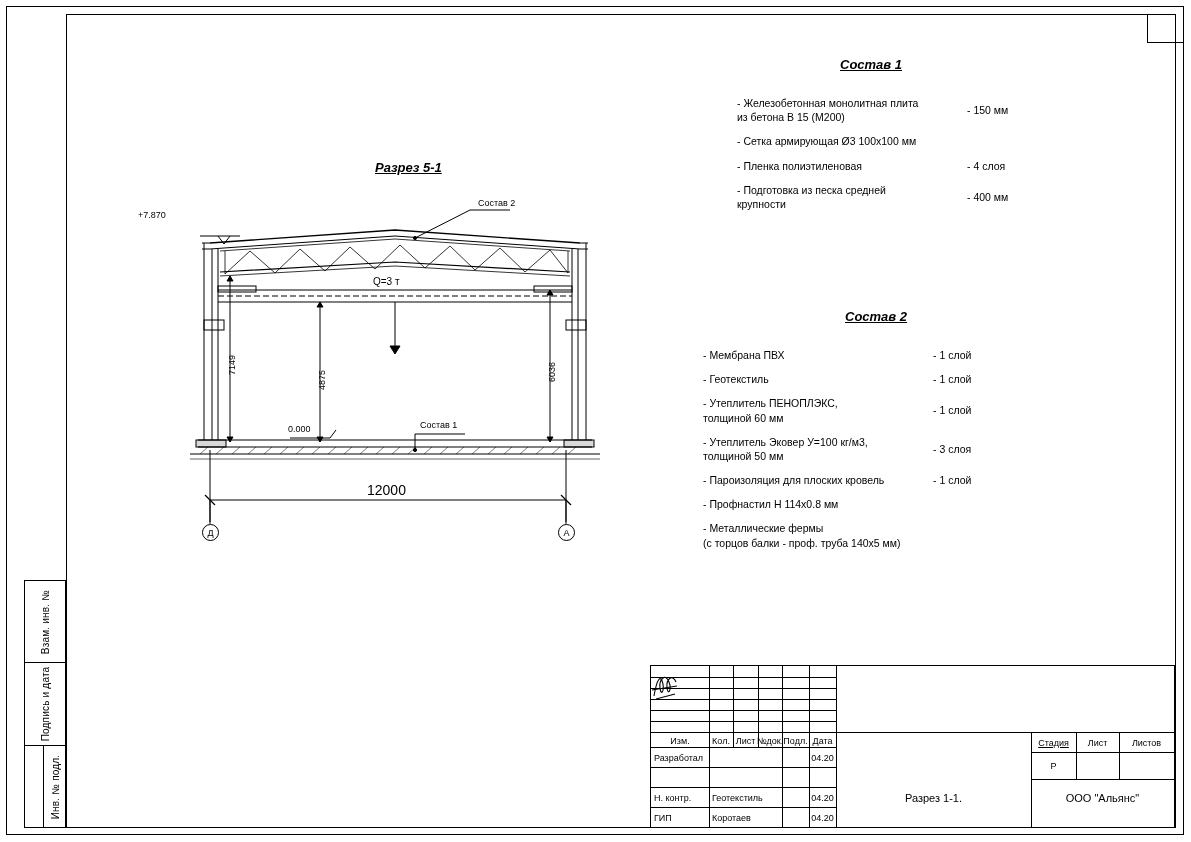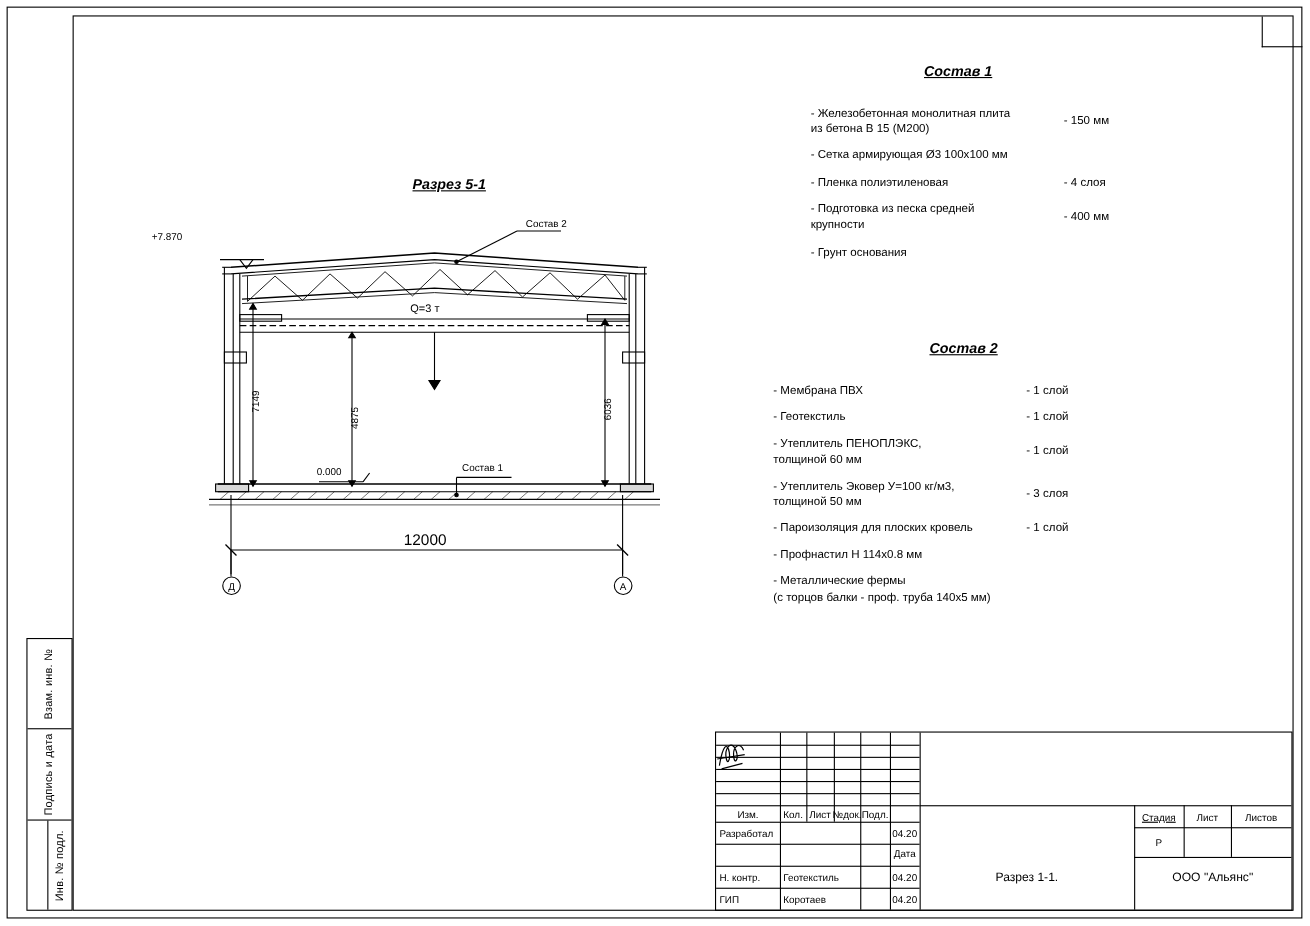--- a/index.html
+++ b/index.html
@@ -334,24 +334,20 @@
     </div>
     <div class="comp-row" style="margin-top:10px;">
       <span class="txt">- Пленка полиэтиленовая</span>
       <span class="val">- 4 слоя</span>
     </div>
     <div class="comp-row two" style="margin-top:10px;">
       <span class="txt">- Подготовка из песка средней
    крупности</span>
       <span class="val">- 400 мм</span>
     </div>
-    <div class="comp-row" style="margin-top:12px;">
-      <span class="txt">- Грунт основания</span>
-      <span class="val"></span>
-    </div>
   </div>
 
   <div class="comp-title" style="left:845px; top:309px;">Состав 2</div>
   <div class="comp-list" style="left:703px; top:348px; width:340px;text-decoration:underline;">
     <div class="comp-row">
       <span class="txt">- Мембрана ПВХ</span>
       <span class="val">- 1 слой</span>
     </div>
     <div class="comp-row" style="margin-top:9px;">
       <span class="txt">- Геотекстиль</span>
@@ -412,21 +408,21 @@
     <div class="ln-h" style="left:380px; top:86px; width:143px;"></div>
     <div class="ln-h" style="left:380px; top:113px; width:143px;"></div>
     <div class="ln-v" style="left:425px; top:66px; height:47px;"></div>
     <div class="ln-v" style="left:468px; top:66px; height:47px;"></div>
 
     <div class="cellTxt" style="left:0; top:68px; width:58px; height:13px;">Изм.</div>
     <div class="cellTxt" style="left:58px; top:68px; width:24px; height:13px;">Кол.</div>
     <div class="cellTxt" style="left:82px; top:68px; width:25px; height:13px;">Лист</div>
     <div class="cellTxt" style="left:107px; top:68px; width:24px; height:13px;">№док.</div>
     <div class="cellTxt" style="left:131px; top:68px; width:27px; height:13px;">Подл.</div>
-    <div class="cellTxt" style="left:158px; top:68px; width:27px; height:13px;margin-top:35px;">Дата</div>
+    <div class="cellTxt" style="left:158px; top:68px; width:27px; height:13px;">Дата</div>
 
     <div class="cellTxt left" style="left:0; top:82px; width:58px; height:19px;">Разработал</div>
     <div class="cellTxt left" style="left:58px; top:82px; width:73px; height:19px;"></div>
     <div class="cellTxt" style="left:131px; top:82px; width:27px; height:19px;"></div>
     <div class="cellTxt" style="left:158px; top:82px; width:27px; height:19px;">04.20</div>
 
     <div class="cellTxt left" style="left:0; top:102px; width:58px; height:19px;"></div>
     <div class="cellTxt left" style="left:58px; top:102px; width:73px; height:19px;"></div>
     <div class="cellTxt" style="left:131px; top:102px; width:27px; height:19px;"></div>
     <div class="cellTxt" style="left:158px; top:102px; width:27px; height:19px;"></div>

